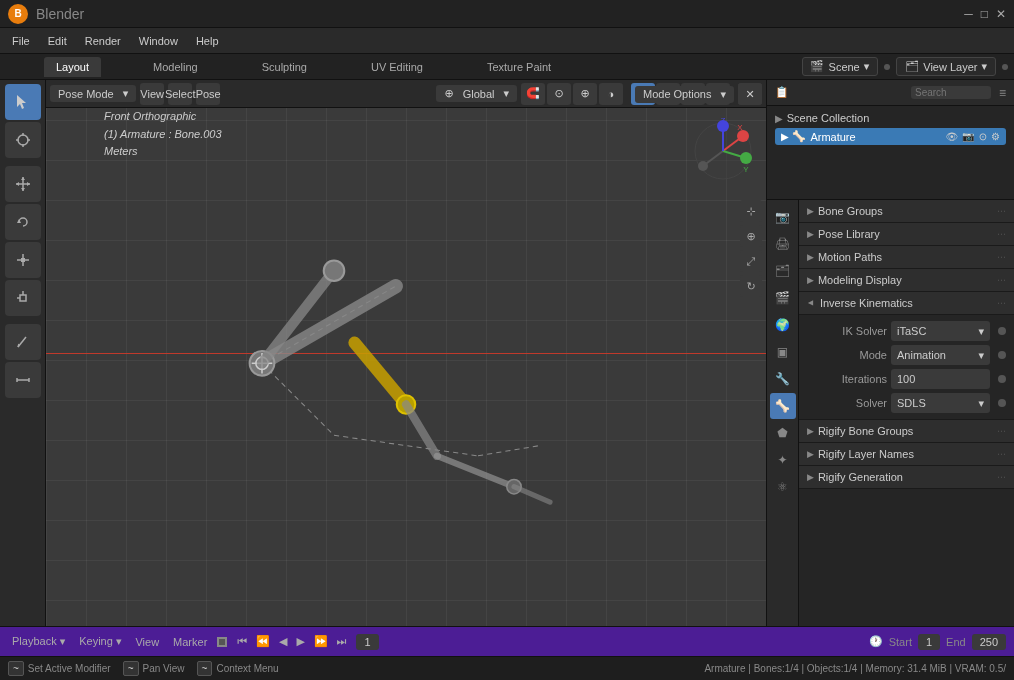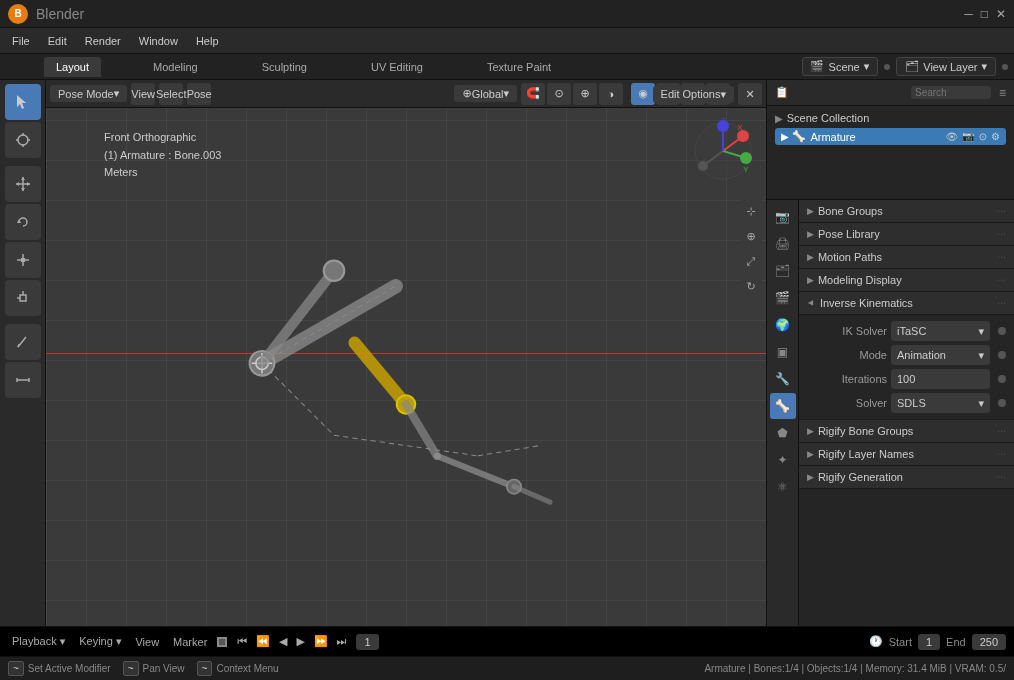--- a/index.html
+++ b/index.html
@@ -155,21 +155,21 @@
       border-bottom: 1px solid #111;
     }
     .vp-mode-btn {
       background: #3a3a3a;
       border: none;
       border-radius: 3px;
       color: #ccc;
       padding: 2px 8px;
       font-size: 11px;
       cursor: pointer;
-      display: flex; align-items: center; gap: 0;
+      display: flex; align-items: center; gap: 9px;
     }
     .vp-icon-btn {
       background: #3a3a3a;
       border: none;
       border-radius: 3px;
       color: #ccc;
       padding: 2px 5px;
       font-size: 11px;
       cursor: pointer;
       width: 24px; height: 22px;
@@ -287,21 +287,21 @@
       width: 8px; height: 8px;
       border-radius: 50%;
       background: #555;
       margin-left: 4px;
       flex-shrink: 0;
     }
 
     
     #timeline {
       height: 30px;
-      background: #000000;
+      background: #4c1d95;
       display: flex;
       align-items: center;
       padding: 0 8px;
       gap: 6px;
       border-top: 1px solid #111;
     }
     .timeline-btn {
       background: none;
       border: none;
       color: #aaa;
@@ -521,29 +521,29 @@
       </div>
       <div style="display:flex;gap:1px;align-items:center;margin-left:4px;">
         <button class="vp-icon-btn" style="background:#4a7ab5;">◉</button>
         <button class="vp-icon-btn">◎</button>
         <button class="vp-icon-btn">○</button>
         <button class="vp-icon-btn">⬡</button>
       </div>
       <div style="width:24px;height:22px;background:#3a3a3a;border-radius:3px;display:flex;align-items:center;justify-content:center;cursor:pointer;margin-left:4px;">✕</div>
     </div>
 
-    <div id="viewport-info" style="top:49px;">
+    <div id="viewport-info" style="top:28px;font-style:italic;">
       <div>Front Orthographic</div>
       <div>(1) Armature : Bone.003</div>
       <div>Meters</div>
     </div>
 
     <div id="pose-options-bar">
       <button class="vp-mode-btn">
-        <span>Edit Options</span> 
+        <span>Mode Options</span> 
           <span>▾</span>
       </button>
       <button class="vp-icon-btn">✕</button>
     </div>
 
     <svg id="bone-drawing" viewBox="0 0 700 520">
 
       <line x1="210" y1="270" x2="340" y2="195" stroke="#aaa" stroke-width="1" stroke-dasharray="5,4" opacity="0.7"></line>
       <line x1="210" y1="270" x2="280" y2="340" stroke="#aaa" stroke-width="1" stroke-dasharray="5,4" opacity="0.7"></line>
       <line x1="280" y1="340" x2="420" y2="360" stroke="#aaa" stroke-width="1" stroke-dasharray="5,4" opacity="0.7"></line>

